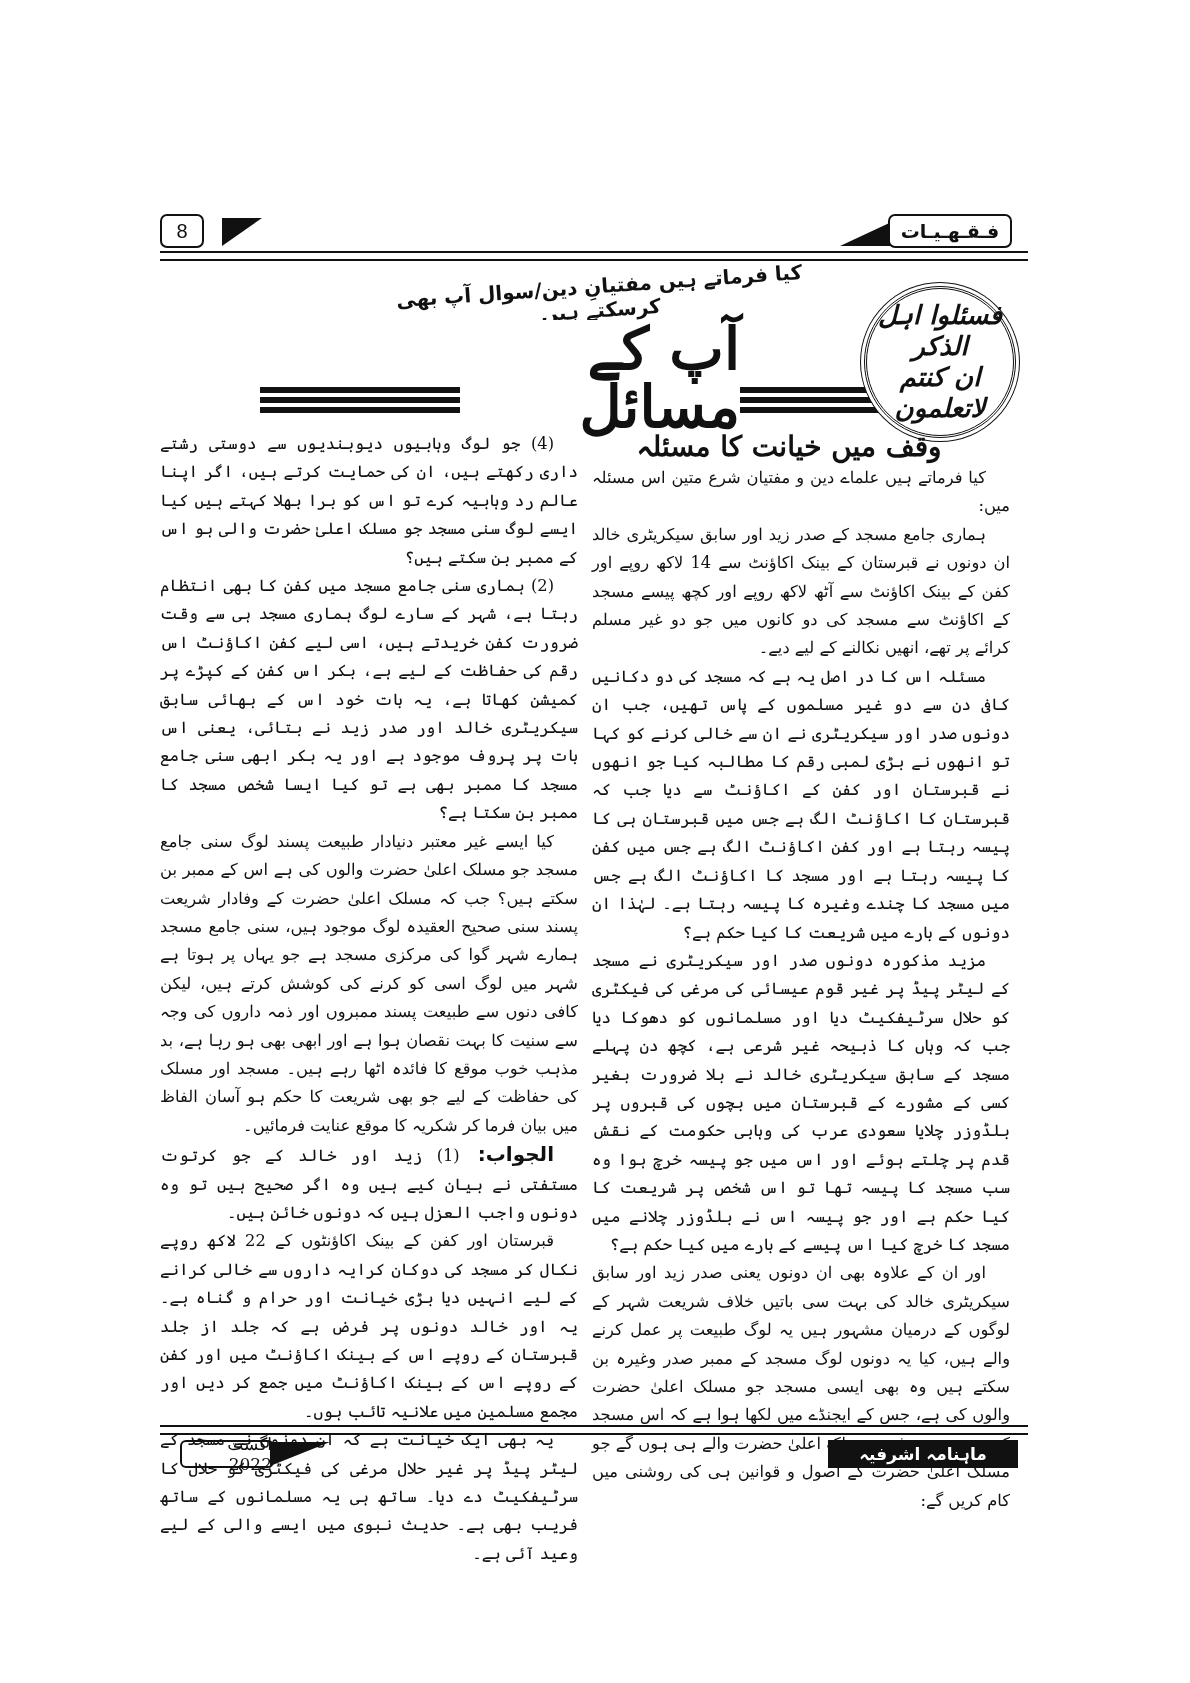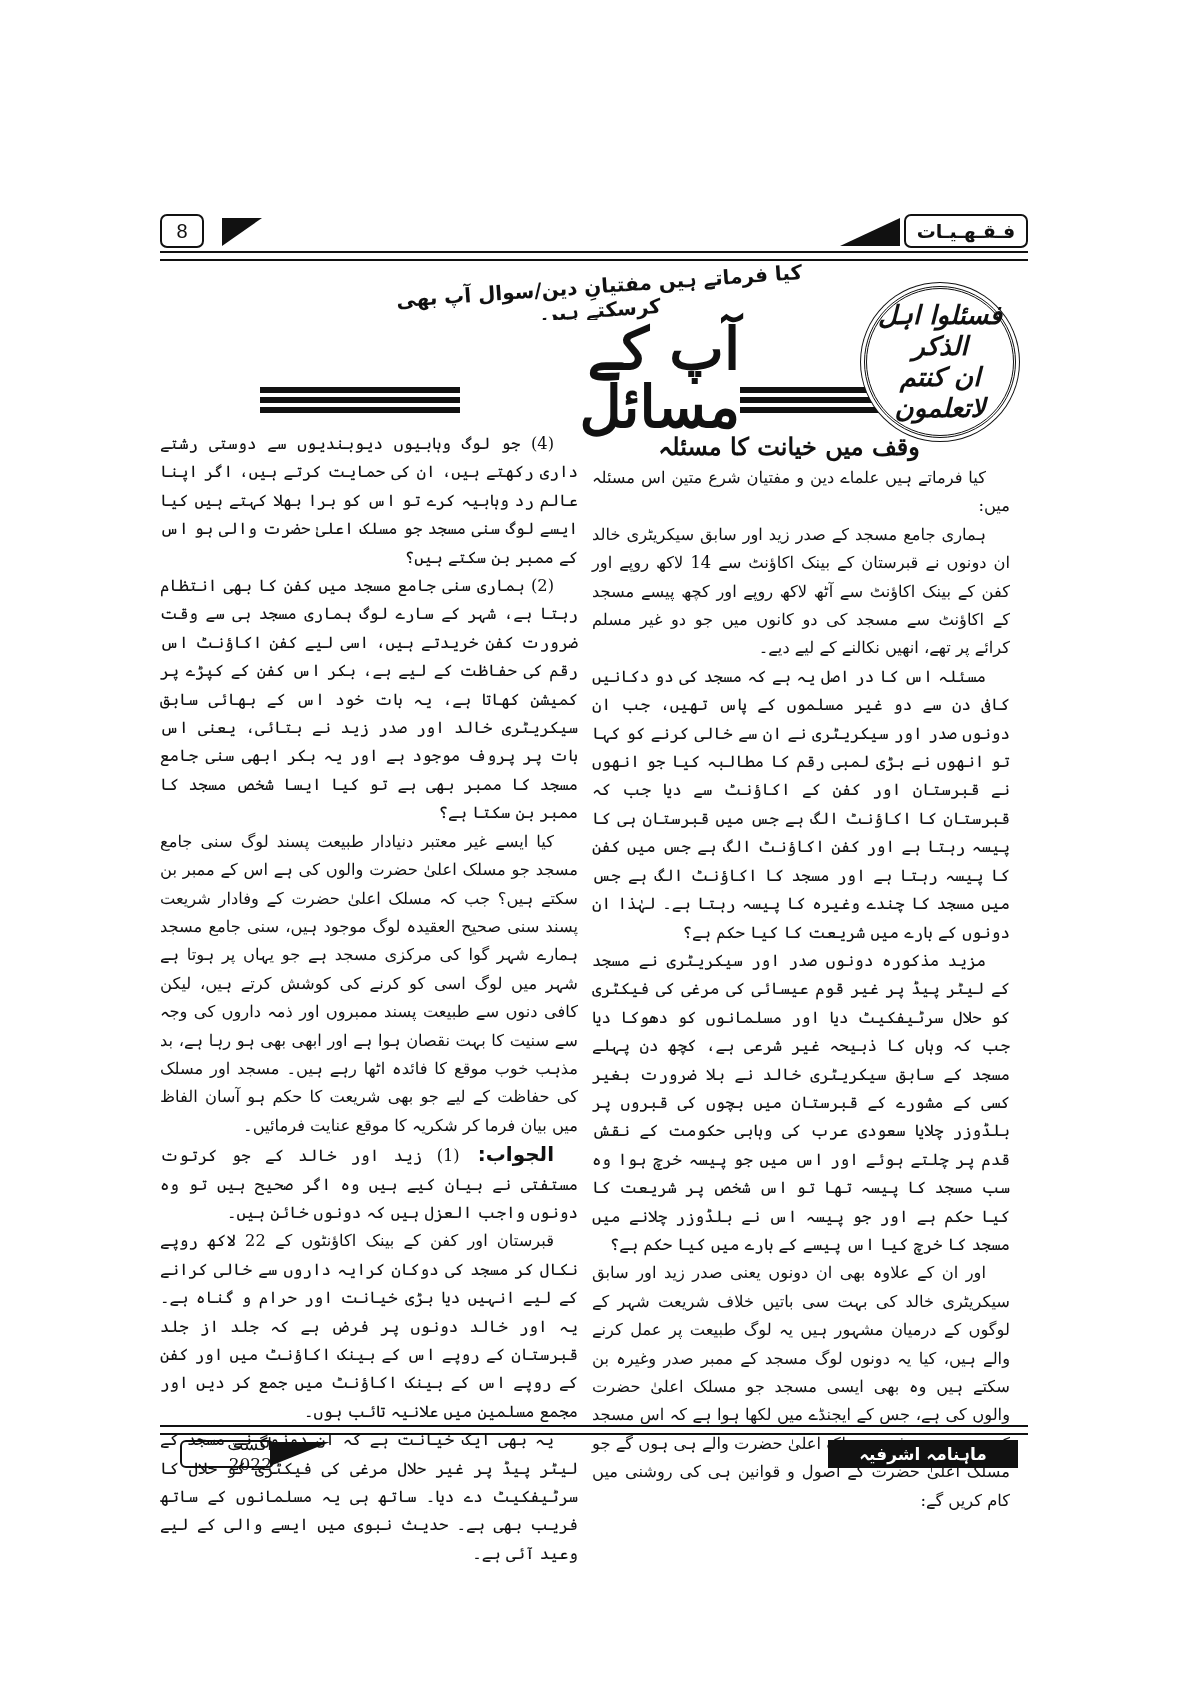--- a/index.html
+++ b/index.html
@@ -5,21 +5,21 @@
   html, body { margin: 0; padding: 0; background: #ffffff; }
   body { width: 1190px; height: 1683px; position: relative; overflow: hidden;
          font-family: "DejaVu Sans", sans-serif; color: #111; }
   .page { position: absolute; left: 0; top: 0; width: 1190px; height: 1683px; }
 
   
   .hdr { position: absolute; left: 160px; top: 214px; width: 868px; height: 34px; }
   .hdr-box { position: absolute; top: 0; height: 30px; border: 2px solid #111; border-radius: 7px; background: #fff;
              display: flex; align-items: center; justify-content: center; }
   .hdr-page { left: 0; width: 40px; font-size: 20px; font-family: "Liberation Sans", sans-serif; }
-  .hdr-section { right: 0; width: 120px; font-size: 19px; font-weight: bold; direction: rtl; }
+  .hdr-section { right: 16px; width: 120px; font-size: 19px; font-weight: bold; direction: rtl; }
   .tri-left { position: absolute; left: 62px; top: 4px; width: 0; height: 0;
               border-top: 28px solid #111; border-right: 40px solid transparent; }
   .tri-right { position: absolute; right: 128px; top: 4px; width: 0; height: 0;
                border-bottom: 28px solid #111; border-left: 60px solid transparent; }
   .rule-dbl { position: absolute; height: 6px; border-top: 2px solid #111; border-bottom: 2px solid #111; }
   .rule-top { left: 160px; top: 251px; width: 868px; }
 
   
   .banner { position: absolute; left: 160px; top: 270px; width: 868px; height: 150px; }
   .stripes { position: absolute; top: 117px; height: 30px; }
@@ -39,21 +39,21 @@
               font-size: 20px; font-weight: bold; transform: rotate(-4deg); }
   .banner-title { position: absolute; left: 300px; top: 50px; width: 280px; text-align: right; direction: rtl;
                   font-family: "DejaVu Serif", serif; font-size: 58px; font-weight: bold; line-height: 1; background: #fff; }
 
   
   .col { position: absolute; top: 430px; width: 418px; direction: rtl; text-align: justify;
          font-size: 16.3px; line-height: 28.4px; font-family: "DejaVu Serif", serif; }
   .col-right { left: 592px; }
   .col-left { left: 160px; }
   .col p { margin: 0; text-indent: 24px; }
-  .art-title { text-align: center; font-size: 24px; font-weight: bold; line-height: 34px; margin-bottom: 2px; text-indent: 0; }
+  .art-title { text-align: center; font-size: 28px; font-weight: bold; line-height: 34px; margin-bottom: 2px; text-indent: 0; }
   .ans-label { font-family: "DejaVu Sans", sans-serif; font-weight: bold; font-size: 20px; margin-left: 18px; }
 
   
   .rule-bot { left: 160px; top: 1425px; width: 868px; }
   .ftr { position: absolute; left: 160px; top: 1440px; width: 868px; height: 30px; }
   .ftr-date { position: absolute; left: 20px; top: 0; width: 90px; height: 24px; border: 2px solid #111; border-radius: 6px;
               display: flex; align-items: center; justify-content: center; direction: rtl; font-size: 17px; font-family: "DejaVu Serif", serif; }
   .ftr-tri { position: absolute; left: 110px; top: 2px; width: 0; height: 0;
              border-top: 24px solid #111; border-right: 60px solid transparent; }
   .ftr-name { position: absolute; right: 10px; top: 0; width: 190px; height: 28px; background: #111; color: #fff;

